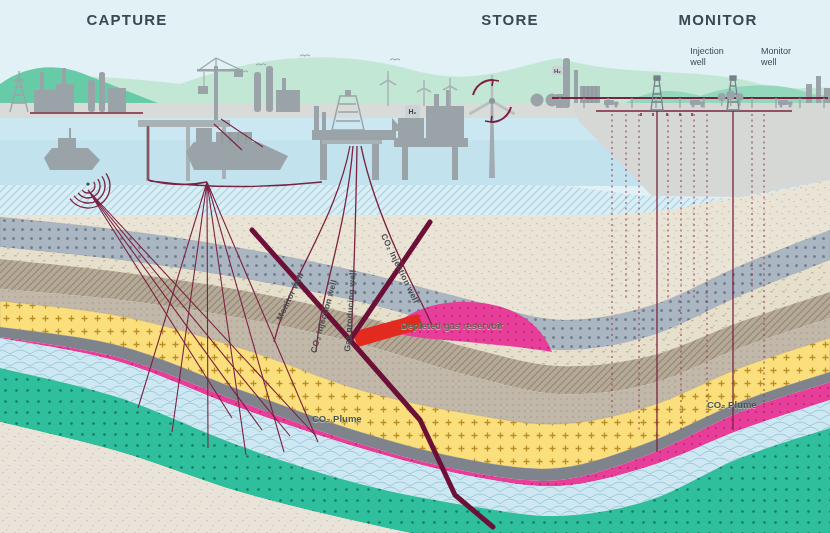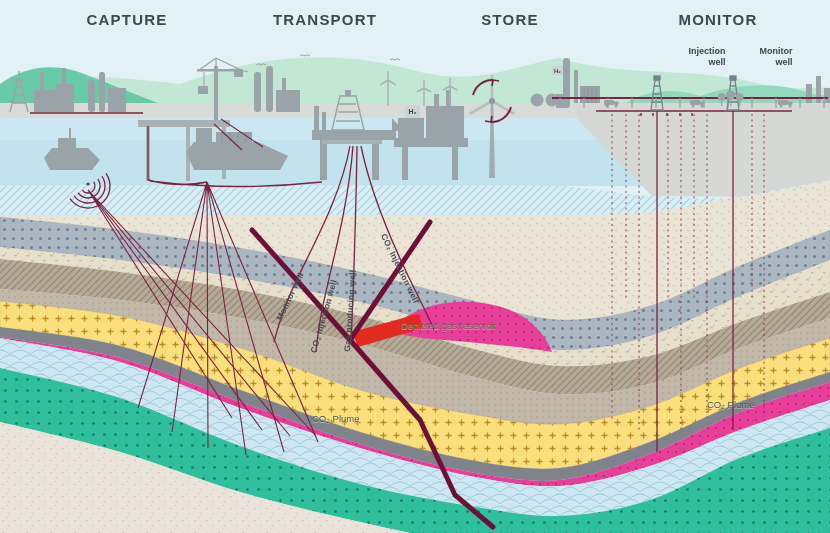--- a/index.html
+++ b/index.html
@@ -1,24 +1,24 @@
 <!DOCTYPE html>
 <html><head>
 <meta charset="utf-8">
 <style>
   *{margin:0;padding:0;box-sizing:border-box}
   body{font-family:"Liberation Sans",sans-serif;background:#fff}
   .stage{position:relative;width:830px;height:533px;overflow:hidden;background:#e2f1f6}
   svg.scene{position:absolute;left:0;top:0}
   .hdr{position:absolute;top:11px;transform:translateX(-50%);font-weight:800;font-size:15px;
        letter-spacing:1.2px;color:#3d4850;white-space:nowrap}
-  .sitelbl{position:absolute;transform:translateX(-50%);font-weight:700;font-size:9px;line-height:1.2;
-       color:#3d4850;text-align:right;white-space:nowrap}
+  .sitelbl{position:absolute;transform:translateX(-50%);font-weight:400;font-size:9px;line-height:1.2;
+       color:#3d4850;text-align:left;white-space:nowrap}
   .wlab{position:absolute;font-weight:700;font-size:8.5px;color:#474d52;white-space:nowrap;letter-spacing:.2px}
-  .geolbl{position:absolute;font-weight:400;font-size:9.5px;color:#49544f;white-space:nowrap;
+  .geolbl{position:absolute;font-weight:700;font-size:9.5px;color:#49544f;white-space:nowrap;
        text-shadow:0 1px 0 rgba(255,255,255,.45)}
   .chip{position:absolute;background:#ccd3d4;color:#39444b;font-weight:700;font-size:7px;
        display:flex;align-items:center;justify-content:center;border-radius:1px}
 </style>
 </head>
 <body>
 
 <div class="stage">
 <svg class="scene" width="830" height="533" viewBox="0 0 830 533">
   <defs>
@@ -277,21 +277,20 @@
           <circle cx="721.7" cy="97" r="4"></circle>
       <rect x="730" y="99" width="1.4" height="7"></rect>
           <circle cx="730.7" cy="95" r="4.6"></circle>
       <rect x="739" y="100" width="1.4" height="6"></rect>
           <circle cx="739.7" cy="97" r="3.8"></circle>
     </g>
   </g>
 </svg>
 
 <div class="hdr" style="left:127px">CAPTURE</div>
-<div class="hdr" style="left:325px">TRANSPORT</div>
 <div class="hdr" style="left:510px">STORE</div>
 <div class="hdr" style="left:718px">MONITOR</div>
 
 <div class="sitelbl" style="left:707px;top:46px">
   <span>Injection</span><br>
   <span>well</span>
 </div>
 <div class="sitelbl" style="left:776px;top:46px">
   <span>Monitor</span><br>
   <span>well</span>

